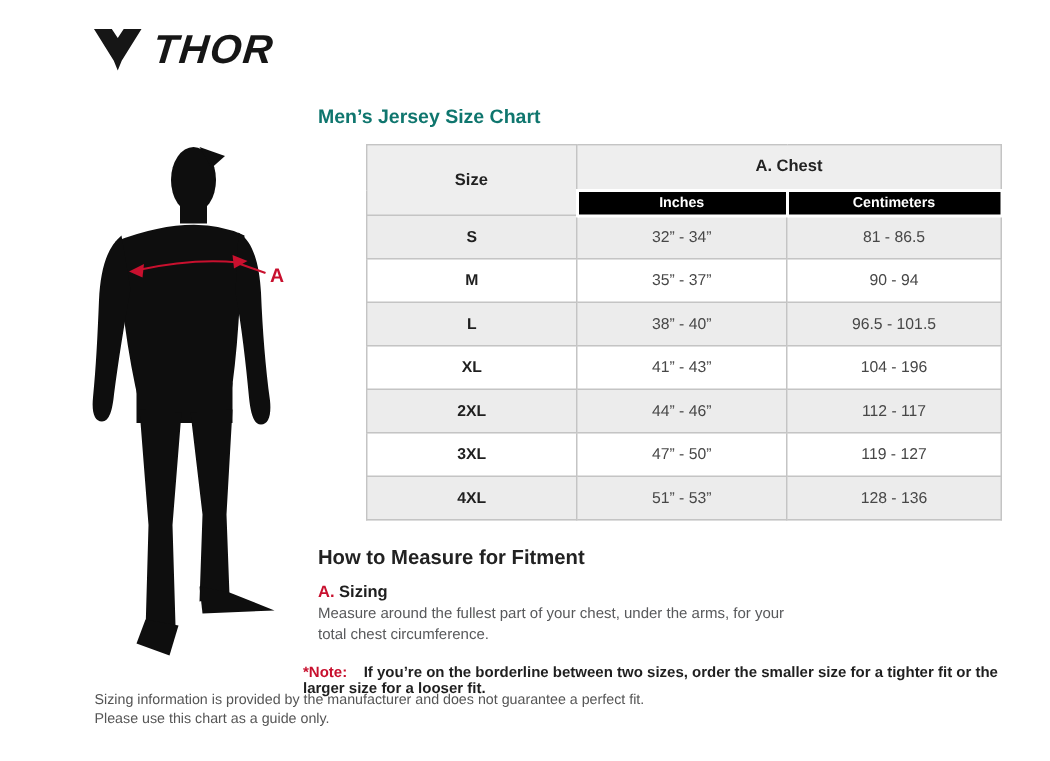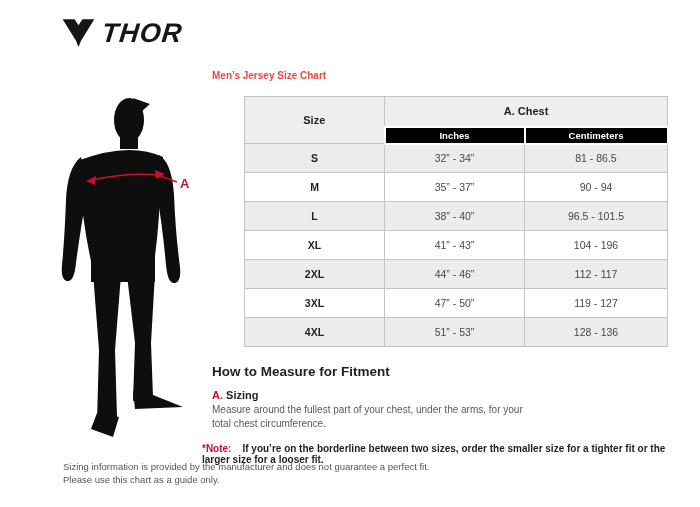--- a/index.html
+++ b/index.html
@@ -9,21 +9,21 @@
 
   
   .logo { position:absolute; left:62px; top:18px; display:flex; align-items:center; gap:7px; }
   .logo-word { font-size:27px; font-weight:bold; font-style:italic; color:#161616;
                letter-spacing:1px; transform:skewX(-6deg); }
 
   
   .figure-wrap { position:absolute; left:53px; top:95px; width:162px; height:352px; }
 
   
-  .chart-title { position:absolute; left:212px; top:70px; font-size:10px; font-weight:bold; color:#ef4444; }
+  .chart-title { position:absolute; left:212px; top:70px; font-size:13px; font-weight:bold; color:#0f766e; }
   .table-wrap { position:absolute; left:212px; top:96px; width:423px; }
   table { width:423px; border-collapse:collapse; table-layout:fixed;margin-left:32px; }
   th, td { border:1px solid #c4c4c4; text-align:center; vertical-align:middle; }
   thead th { background:#eeeeee; color:#222; font-size:11px; font-weight:bold; }
   th.group-head { height:30px; }
   tr.unit-row th { background:#000000; color:#ffffff; font-size:9.5px; font-weight:bold;
                    height:17px; border:2px solid #ffffff; }
   tbody td { height:29px; font-size:10.5px; color:#474747; }
   tbody td.size-col { font-weight:bold; color:#1f1f1f; }
   tbody tr:nth-child(odd) { background:#ececec; }

